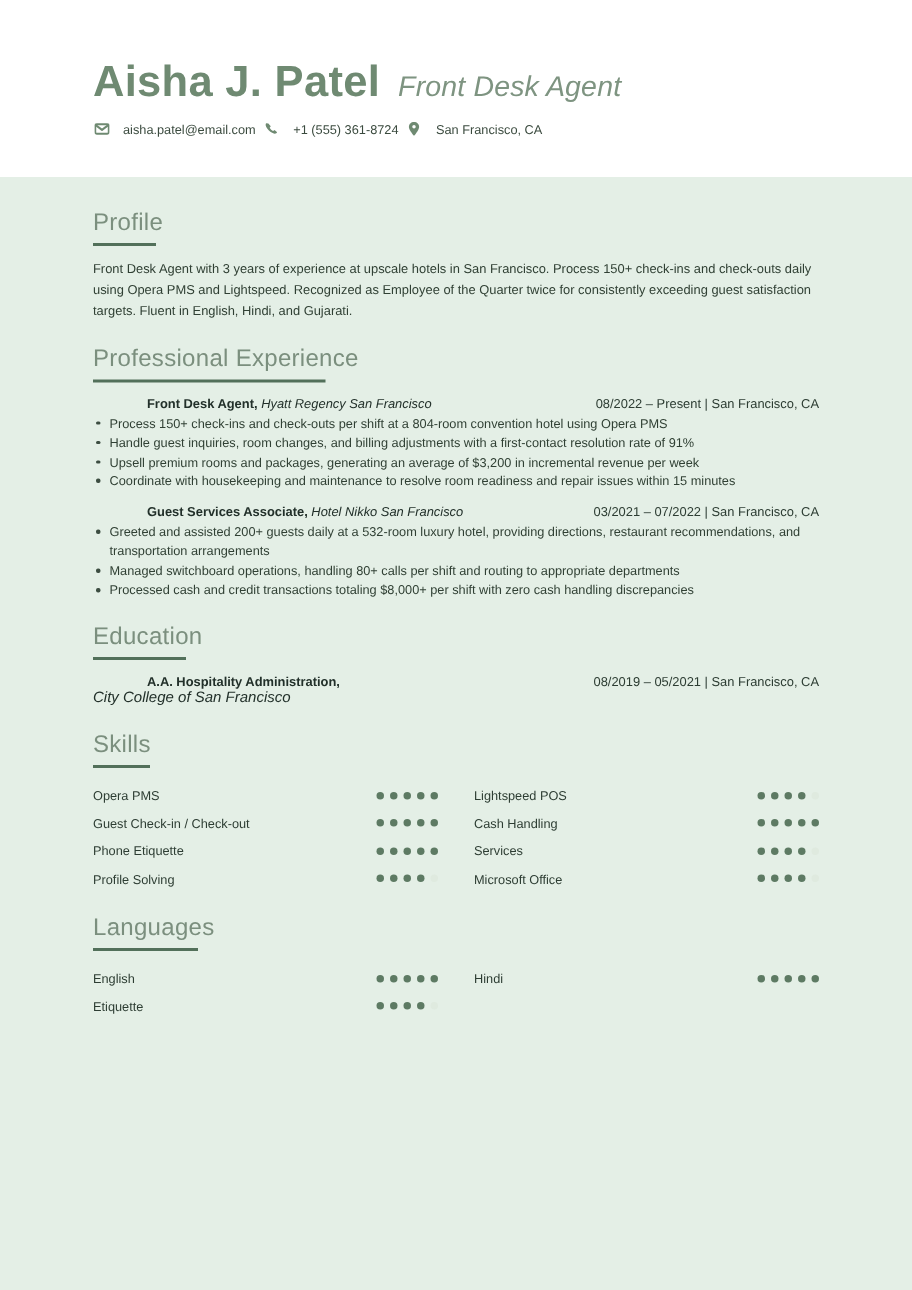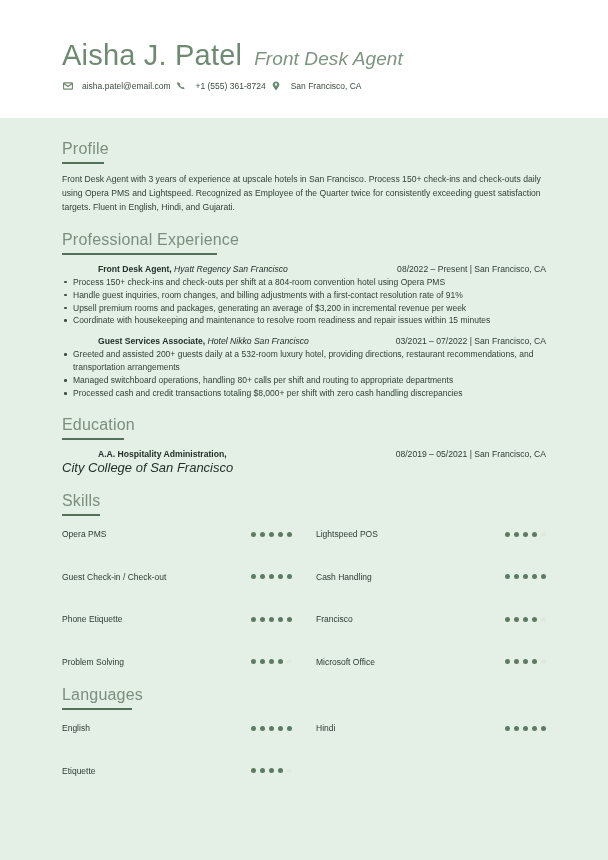--- a/index.html
+++ b/index.html
@@ -27,21 +27,21 @@
     height: 118px;
     box-sizing: border-box;
   }
   .name-row {
     display: flex;
     align-items: baseline;
     gap: 12px;
   }
   .name {
     font-size: 29px;
-    font-weight: normal;
+    font-weight: bold;
     color: #6f8a72;
     letter-spacing: 0.2px;
     line-height: 1.05;
   }
   .job-title {
     font-size: 19px;
     font-style: italic;
     color: #7e9481;
     letter-spacing: 0.1px;
   }
@@ -131,32 +131,31 @@
     content: "";
     position: absolute;
     left: 2px;
     top: 5px;
     width: 2.6px;
     height: 2.6px;
     border-radius: 50%;
     background: #3c4d41;
   }
   .edu-school {
-    font-size: 13px;
+    font-size: 10px;
     font-style: italic;
     color: #22302a;
     margin-top: 1px;
   }
   
   .rating-grid {
     display: grid;
     grid-template-columns: 1fr 1fr;
     column-gap: 24px;
     row-gap: 0;
-    gap: 24px;
   }
   .rating-row {
     display: flex;
     align-items: center;
     justify-content: space-between;
     height: 18.5px;
     gap: 10px;
   }
   .rating-label {
     font-size: 8.5px;
@@ -321,31 +320,31 @@
             <span class="rating-label">Phone Etiquette</span>
             <span class="dots">
               <span class="dot on"></span>
               <span class="dot on"></span>
               <span class="dot on"></span>
               <span class="dot on"></span>
               <span class="dot on"></span>
             </span>
           </div>
           <div class="rating-row">
-            <span class="rating-label">Francisco</span>
+            <span class="rating-label">Services</span>
             <span class="dots">
               <span class="dot on"></span>
               <span class="dot on"></span>
               <span class="dot on"></span>
               <span class="dot on"></span>
               <span class="dot"></span>
             </span>
           </div>
           <div class="rating-row">
-            <span class="rating-label">Problem Solving</span>
+            <span class="rating-label">Profile Solving</span>
             <span class="dots">
               <span class="dot on"></span>
               <span class="dot on"></span>
               <span class="dot on"></span>
               <span class="dot on"></span>
               <span class="dot"></span>
             </span>
           </div>
           <div class="rating-row">
             <span class="rating-label">Microsoft Office</span>

